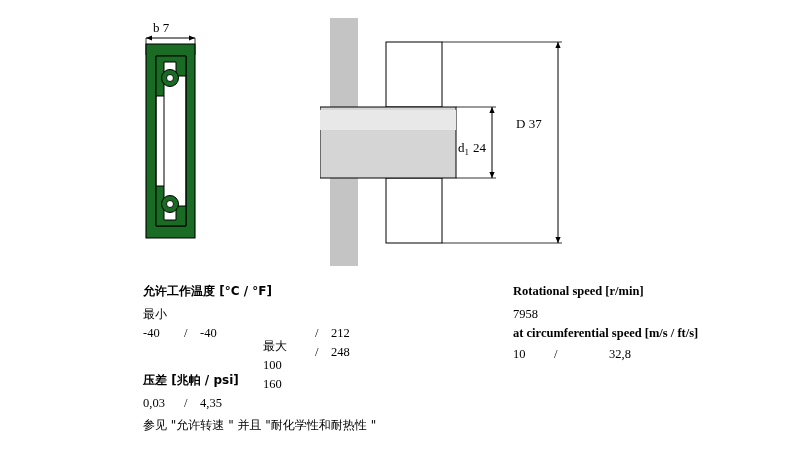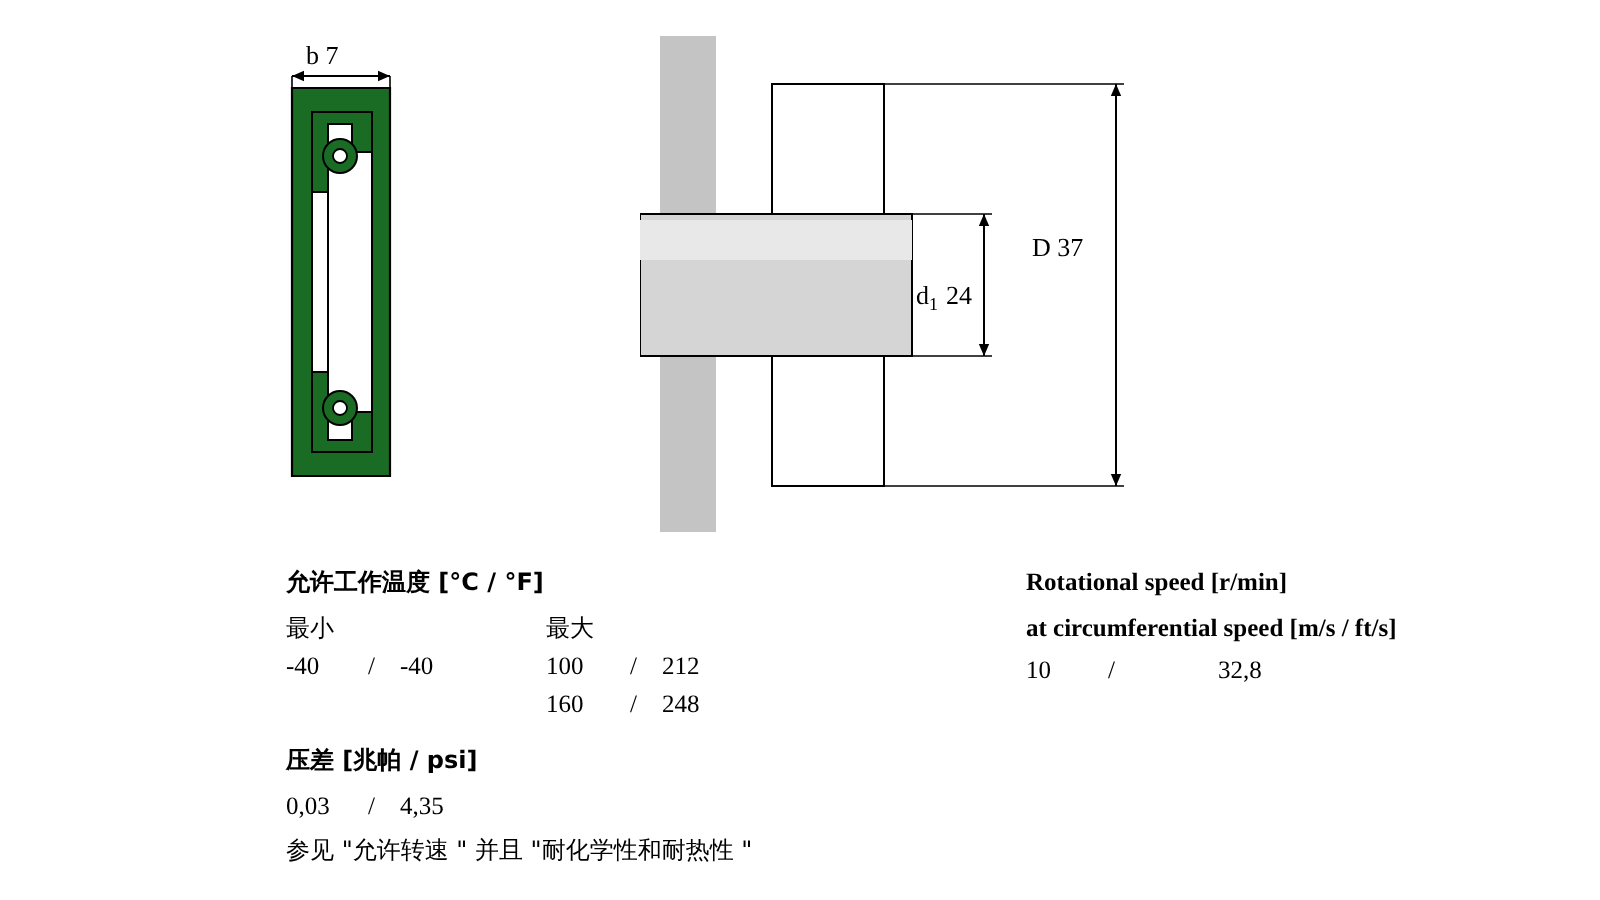--- a/index.html
+++ b/index.html
@@ -48,21 +48,21 @@
   #note-block { left: 143px; top: 419px; width: 400px; }
   #speed-block { left: 513px; top: 285px; width: 280px; }
 
   .row {
     position: relative;
     height: 19px;
   }
   .c1 { position: absolute; left: 0px; }
   .c2 { position: absolute; left: 41px; }
   .c3 { position: absolute; left: 57px; }
-  .c4 { position: absolute; left: 130px; }
+  .c4 { position: absolute; left: 120px; margin-top: 32px; }
   .c5 { position: absolute; left: 172px; }
   .c6 { position: absolute; left: 188px; }
 
   .s1 { position: absolute; left: 0px; text-align: right; }
   .s2 { position: absolute; left: 41px; }
   .s3 { position: absolute; left: 57px; margin-left: 39px; }
 
   .title-line { margin-bottom: 4px; }
   .chinese {
     font-family: "DejaVu Sans", sans-serif;
@@ -181,20 +181,23 @@
 </div>
 
 <div id="note-block" class="textblock">
   <span class="chinese">参见 "允许转速 " 并且 "耐化学性和耐热性 "</span>
 </div>
 
 <div id="speed-block" class="textblock">
   <div class="row title-line">
     <span class="s1 bold">Rotational speed [r/min]</span>
   </div>
+  <div class="row">
+    <span class="s1">7958</span>
+  </div>
   <div class="row" style="height:21px;">
     <span class="s1 bold">at circumferential speed [m/s / ft/s]</span>
   </div>
   <div class="row">
     <span class="s1">10</span>
     <span class="s2">/</span>
     <span class="s3">32,8</span>
   </div>
 </div>
 

